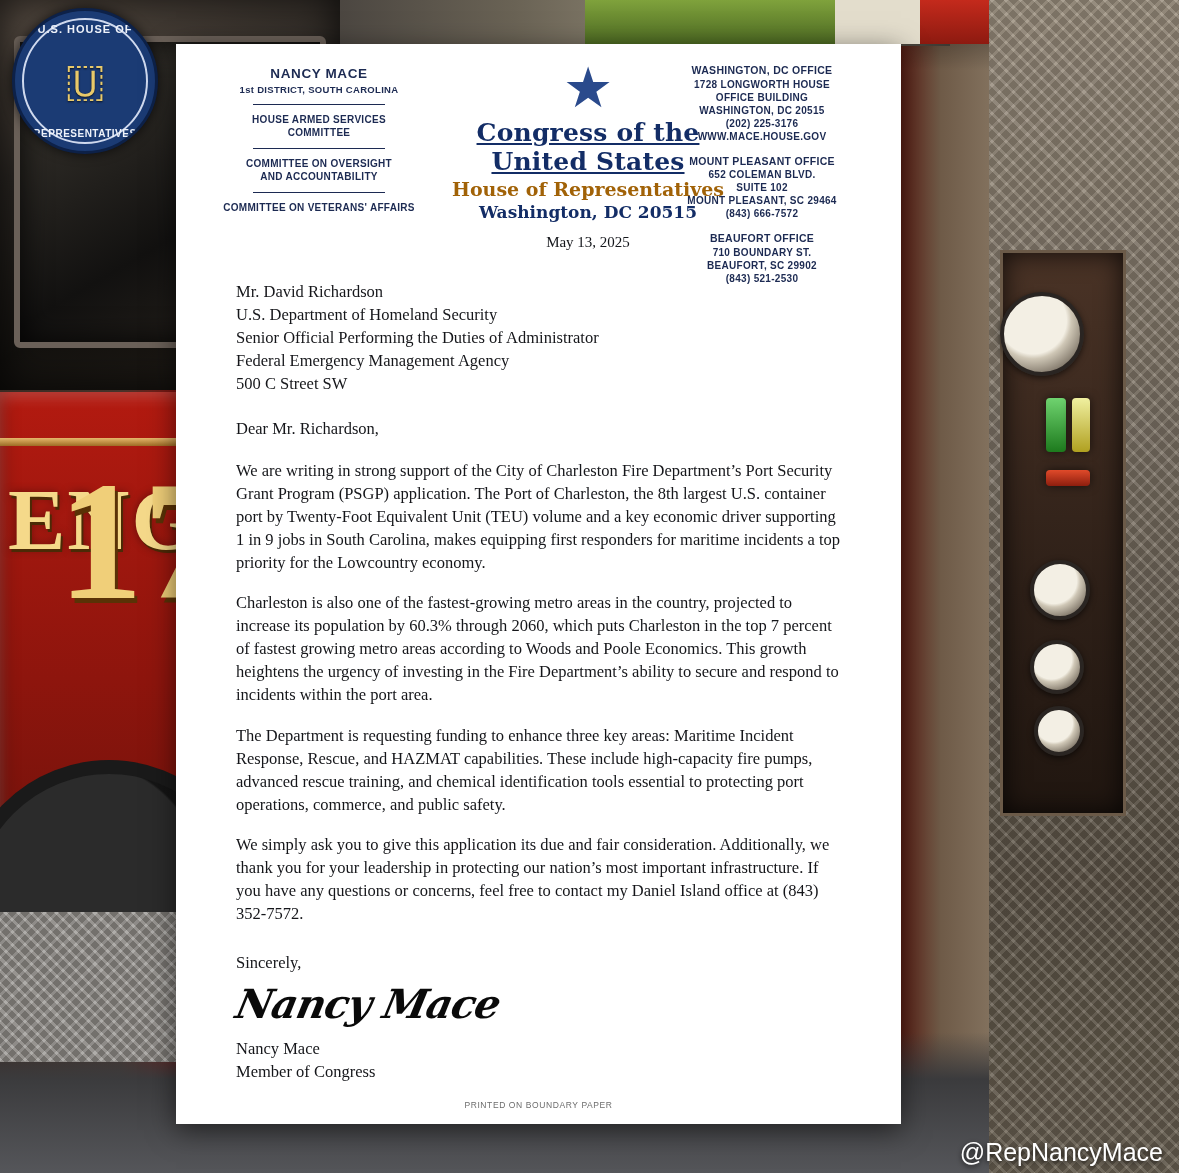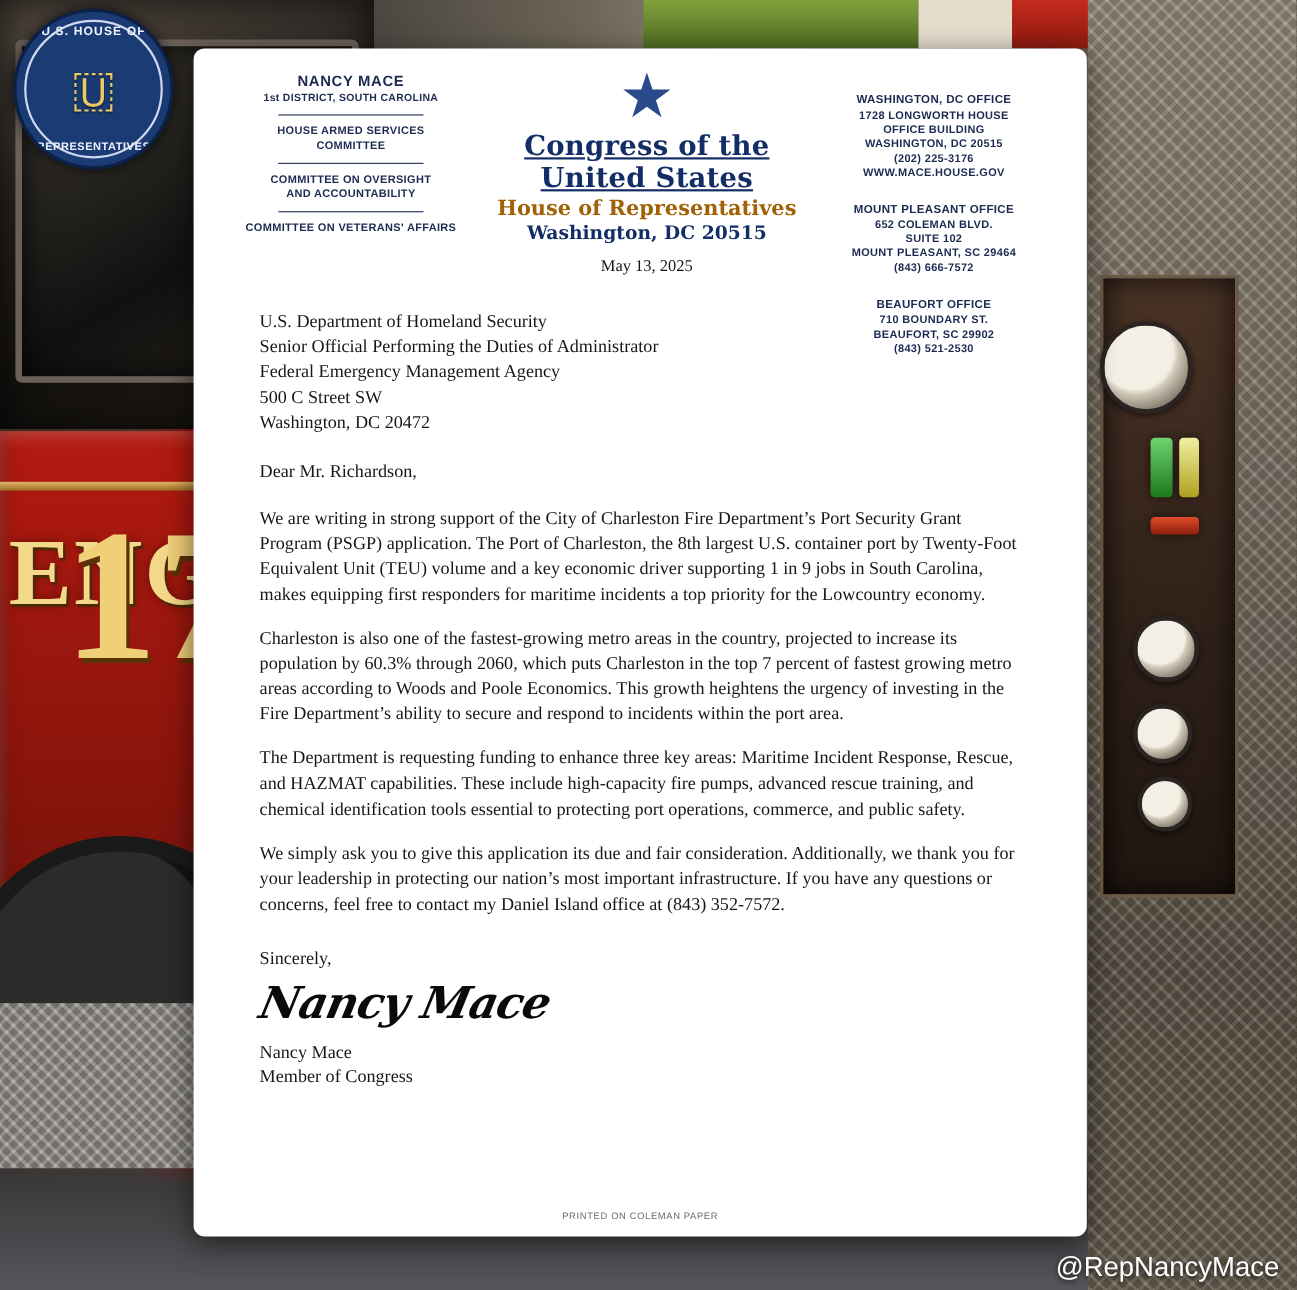--- a/index.html
+++ b/index.html
@@ -196,26 +196,25 @@
     font-size: 46px;
     line-height: 1;
     color: #e8c96a;
     text-shadow: 0 1px 2px rgba(0,0,0,0.7);
   }
 
   
   .letter {
     position: absolute;
     left: 176px; top: 44px;
-    width: 812px; height: 1080px;
+    width: 725px; height: 1080px;
     background: #ffffff;
     box-shadow: 0 6px 26px rgba(0,0,0,0.55);
     color: #15161a;
     overflow: hidden;
-    border-radius: 10px;
   }
   .letterhead {
     position: relative;
     height: 236px;
   }
   .lh-left {
     position: absolute;
     left: 28px; top: 22px;
     width: 230px;
     text-align: center;
@@ -292,21 +291,21 @@
     right: 24px; top: 20px;
     width: 230px;
     text-align: center;
     font-family: "Liberation Sans", sans-serif;
     color: #1c2a52;
     font-size: 10px;
     font-weight: bold;
     letter-spacing: 0.3px;
     line-height: 1.3;
   }
-  .lh-right .office-title { font-size: 10.5px; margin-top: 21px; }
+  .lh-right .office-title { font-size: 10.5px; }
   .lh-right .block { margin-bottom: 12px; }
 
   .body-area {
     padding: 0 54px 0 60px;
     font-family: "Liberation Serif", serif;
     font-size: 16.5px;
     line-height: 1.40;
     color: #15161a;
   }
   .addr-line { white-space: pre; }
@@ -431,37 +430,37 @@
           <div class="office-title">BEAUFORT OFFICE</div>
           <div>710 BOUNDARY ST.</div>
           <div>BEAUFORT, SC 29902</div>
           <div>(843) 521-2530</div>
         </div>
       </div>
     </div>
 
     <div class="body-area">
       <div class="addr">
+        <div class="addr-line">Mr. David Richardson</div>
         <div class="addr-line">U.S. Department of Homeland Security</div>
         <div class="addr-line">Senior Official Performing the Duties of Administrator</div>
         <div class="addr-line">Federal Emergency Management Agency</div>
         <div class="addr-line">500 C Street SW</div>
-        <div class="addr-line">Washington, DC 20472</div>
       </div>
 
       <div class="salutation">Dear Mr. Richardson,</div>
 
       <p class="para">We are writing in strong support of the City of Charleston Fire Department’s Port Security Grant Program (PSGP) application. The Port of Charleston, the 8th largest U.S. container port by Twenty-Foot Equivalent Unit (TEU) volume and a key economic driver supporting 1 in 9 jobs in South Carolina, makes equipping first responders for maritime incidents a top priority for the Lowcountry economy.</p>
       <p class="para">Charleston is also one of the fastest-growing metro areas in the country, projected to increase its population by 60.3% through 2060, which puts Charleston in the top 7 percent of fastest growing metro areas according to Woods and Poole Economics. This growth heightens the urgency of investing in the Fire Department’s ability to secure and respond to incidents within the port area.</p>
       <p class="para">The Department is requesting funding to enhance three key areas: Maritime Incident Response, Rescue, and HAZMAT capabilities. These include high-capacity fire pumps, advanced rescue training, and chemical identification tools essential to protecting port operations, commerce, and public safety.</p>
       <p class="para">We simply ask you to give this application its due and fair consideration. Additionally, we thank you for your leadership in protecting our nation’s most important infrastructure. If you have any questions or concerns, feel free to contact my Daniel Island office at (843) 352-7572.</p>
 
       <div class="closing">Sincerely,</div>
       <div class="sig">Nancy Mace</div>
       <div class="signer">Nancy Mace</div>
       <div class="signer">Member of Congress</div>
     </div>
 
-    <div class="footer-note">PRINTED ON COLEMAN PAPER</div>
+    <div class="footer-note">PRINTED ON BOUNDARY PAPER</div>
   </div>
 
   <div class="handle">@RepNancyMace</div>
 </div>
 
 </body></html>

